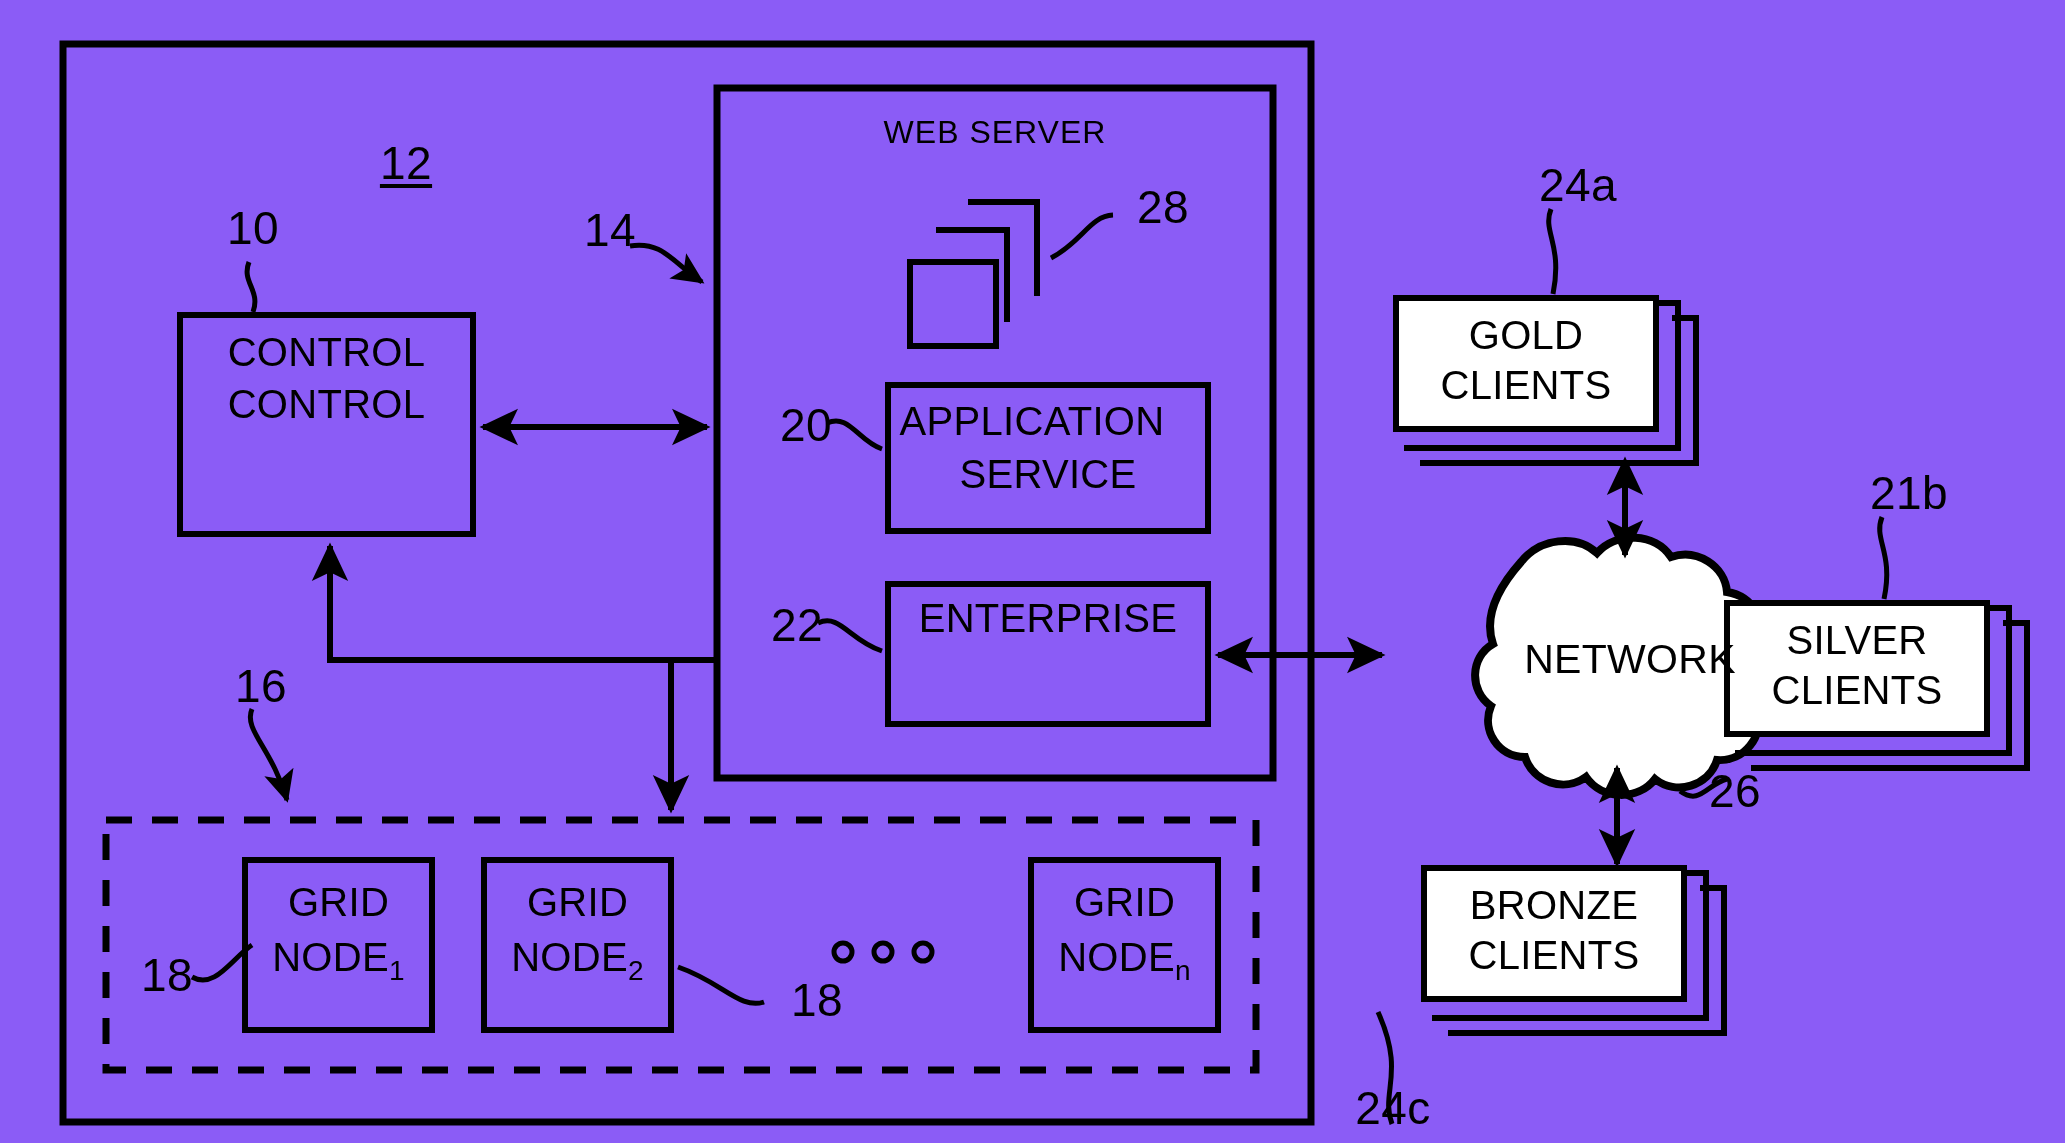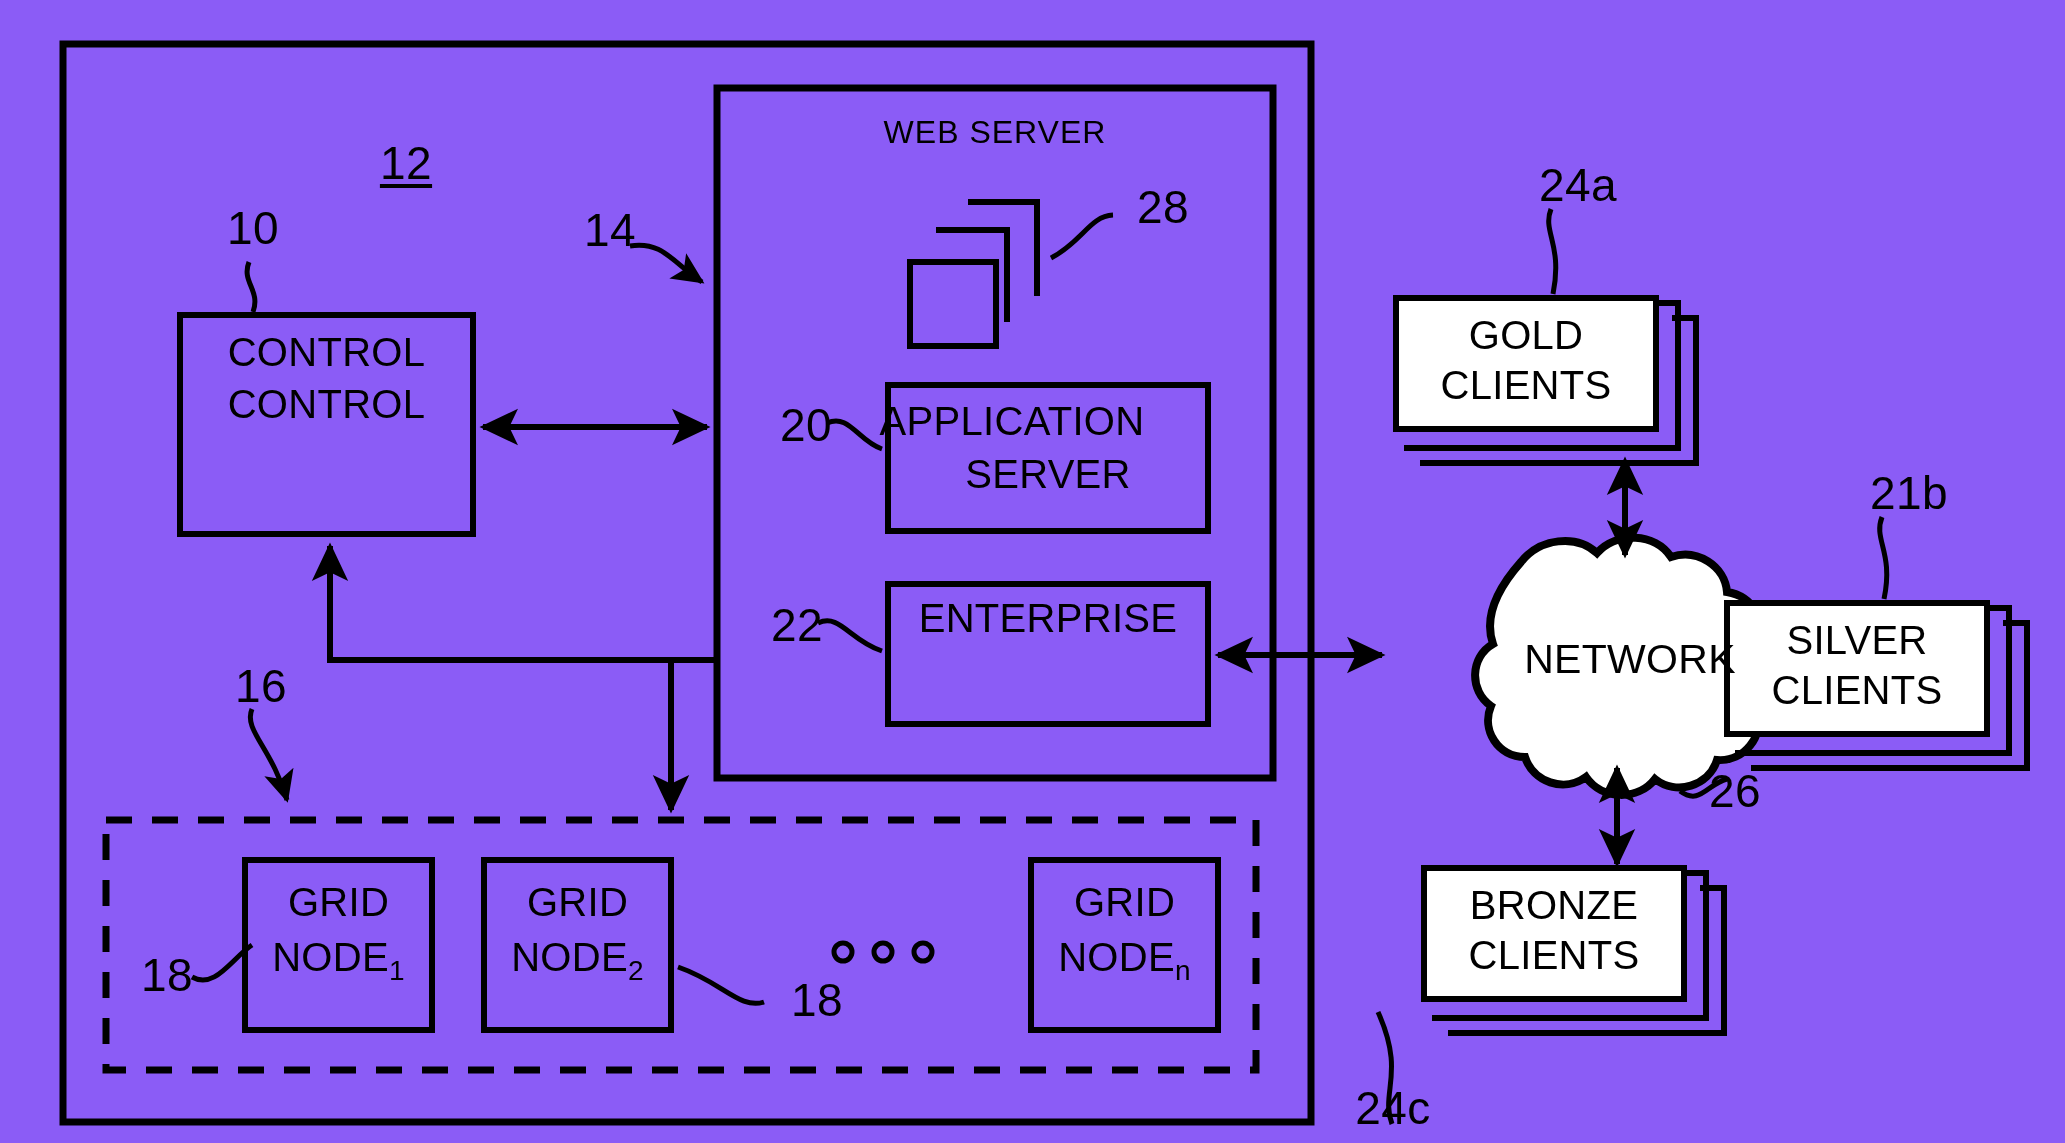--- a/index.html
+++ b/index.html
@@ -174,22 +174,22 @@
   <div class="lbl boxtext" style="left:180px; top:382px; width:293px;">CONTROL</div>
 
   <div class="lbl reftext" style="left:565px; top:205px; width:90px;">14</div>
 
   <div class="lbl titletext" style="left:717px; top:115px; width:556px;">WEB SERVER</div>
 
   <div class="lbl reftext" style="left:1118px; top:182px; width:90px;">28</div>
 
   <div class="lbl reftext" style="left:761px; top:400px; width:90px;">20</div>
 
-  <div class="lbl boxtext" style="left:852px; top:399px; width:320px;">APPLICATION</div>
-  <div class="lbl boxtext" style="left:888px; top:452px; width:320px;">SERVER</div>
+  <div class="lbl boxtext" style="left:872px; top:399px; width:320px;">APPLICATION</div>
+  <div class="lbl boxtext" style="left:888px; top:452px; width:320px;">SERVICE</div>
 
   <div class="lbl reftext" style="left:752px; top:600px; width:90px;">22</div>
 
   <div class="lbl boxtext" style="left:888px; top:596px; width:320px;">ENTERPRISE</div>
 
   <div class="lbl reftext" style="left:216px; top:661px; width:90px;">16</div>
 
   <div class="lbl reftext" style="left:132px; top:950px; width:70px;">18</div>
   <div class="lbl boxtext" style="left:245px; top:880px; width:187px;">GRID</div>
   <div class="lbl boxtext" style="left:245px; top:935px; width:187px;"><span>NODE</span><span class="sub">1</span></div>

